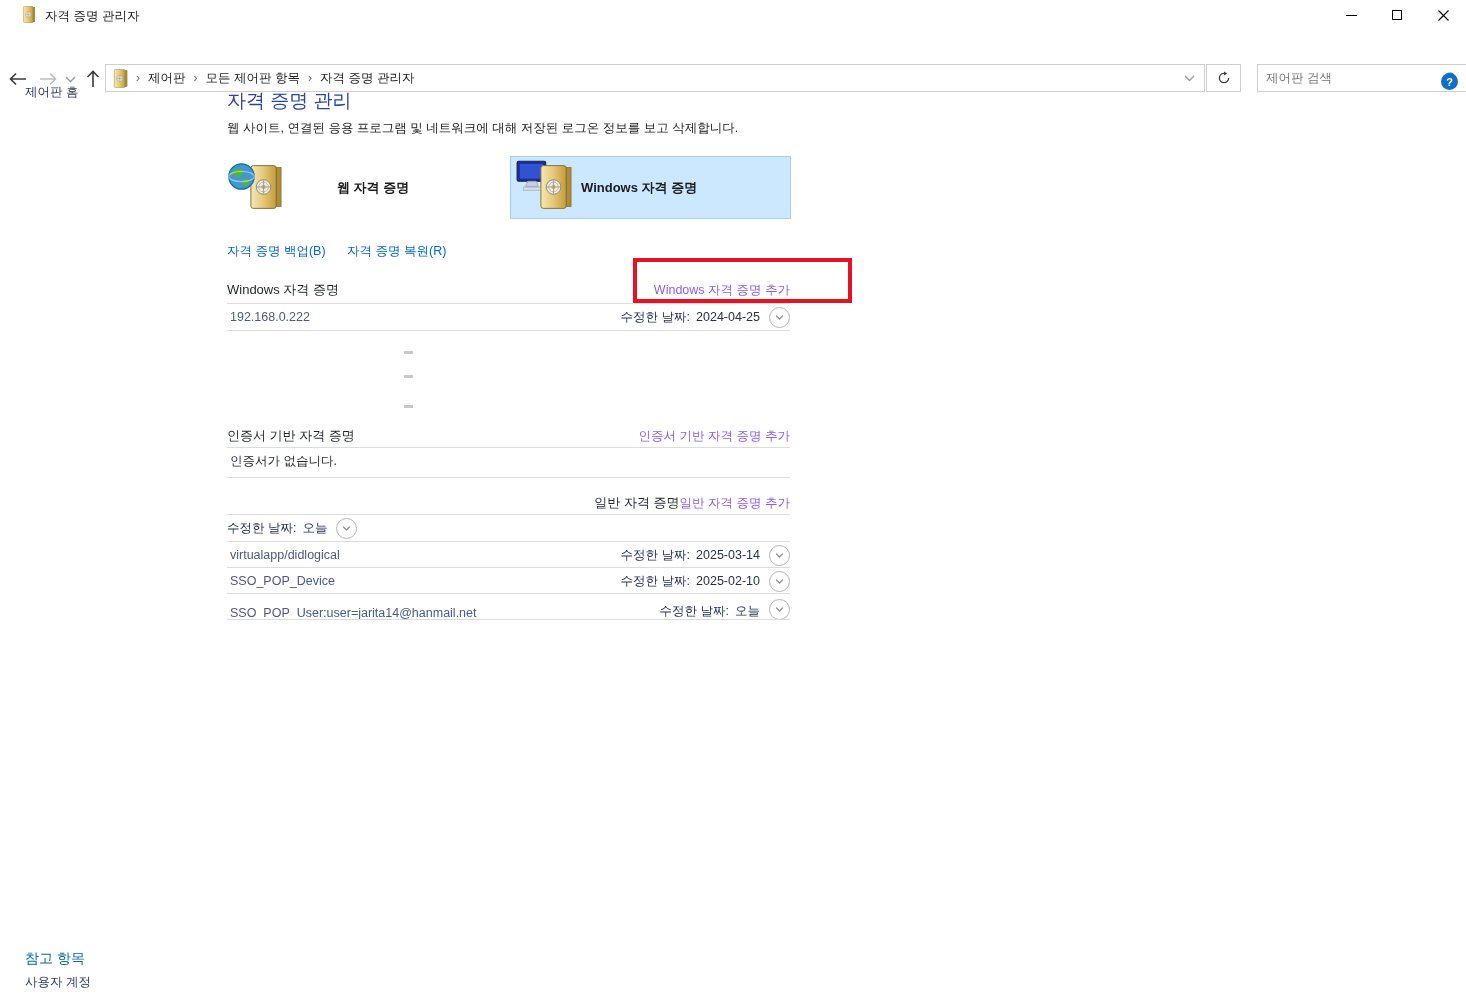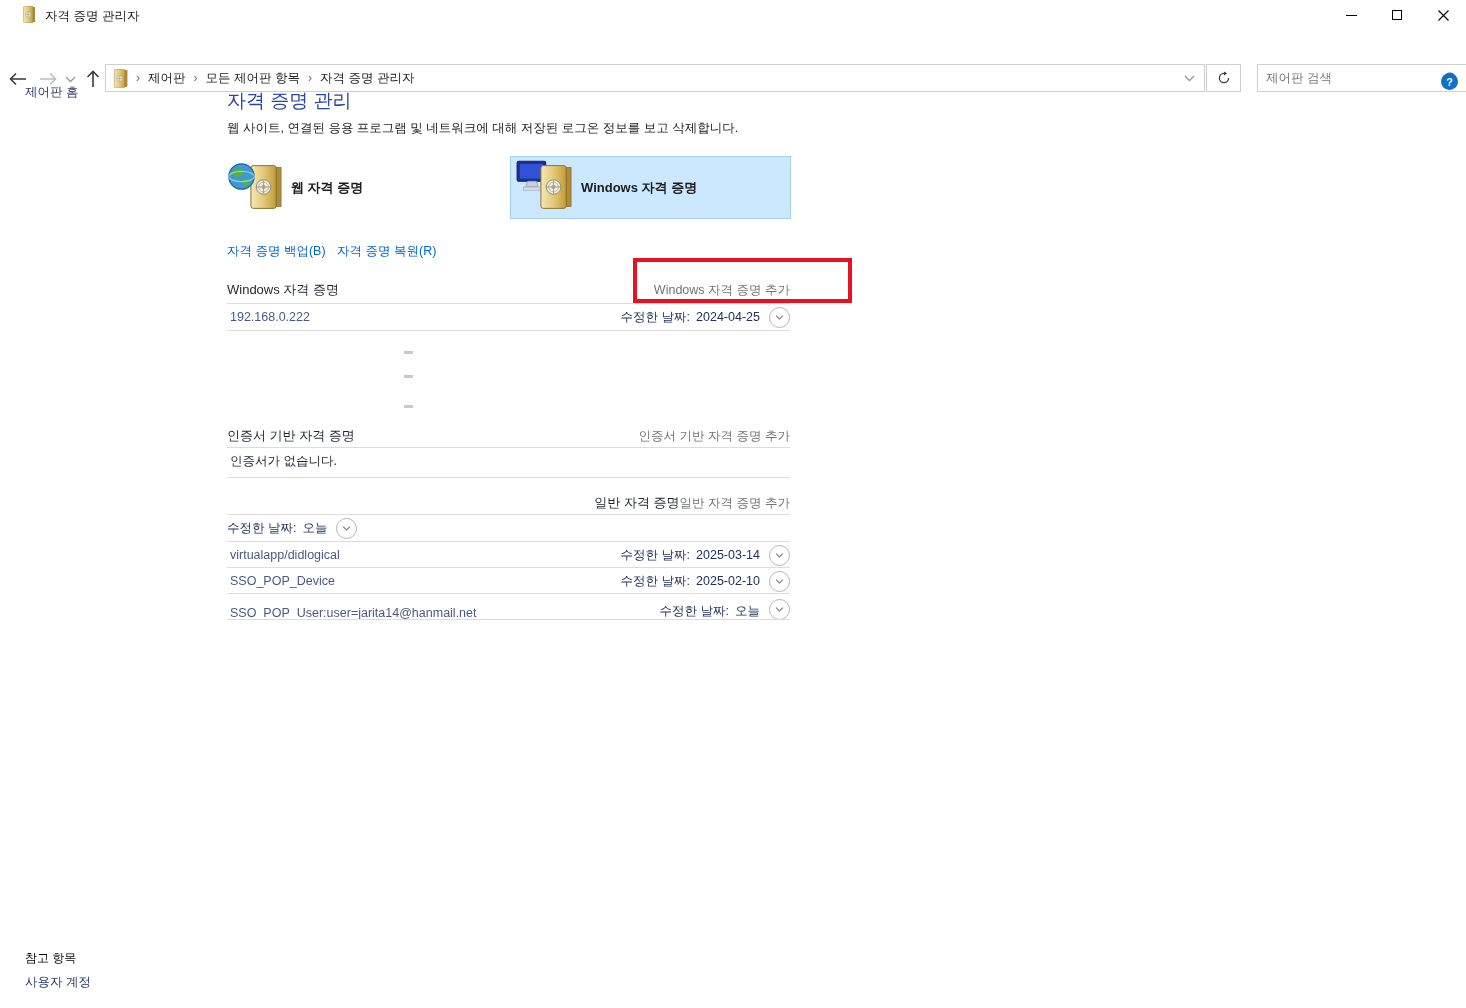--- a/index.html
+++ b/index.html
@@ -32,44 +32,44 @@
     font-family:inherit; color:#333; }
   .searchbox input::placeholder { color:#767676; }
   .search-glass { flex:0 0 auto; margin-right:9px; }
 
   .help-badge { position:absolute; left:1441px; top:73px; width:17px; height:17px; border-radius:50%;
     background:#1070c9; color:#fff; font-size:11px; font-weight:bold; display:flex; align-items:center;
     justify-content:center; }
 
   
   .cp-home { position:absolute; left:25px; top:84px; font-size:12.5px; color:#2b3a66; cursor:pointer; }
-  .see-also-title { position:absolute; left:25px; top:950px; font-size:12px; color:#000000; }
+  .see-also-title { position:absolute; left:25px; top:950px; font-size:14px; color:#0369a1; }
   .see-also-link { position:absolute; left:25px; top:974px; font-size:12.5px; color:#2b3a66; cursor:pointer; }
 
   
   .page-title { position:absolute; left:227px; top:88px; font-size:19px; color:#2b45a5; }
   .page-sub { position:absolute; left:227px; top:120px; font-size:12.5px; color:#1b1b1b; }
 
   .cat-btn { position:absolute; top:156px; height:63px; display:flex; align-items:center; }
-  .cat-web { left:227px; width:276px; }
+  .cat-web { left:227px; width:276px;gap:46px; }
   .cat-win { left:510px; width:281px; background:#cce8ff; border:1px solid #a6d0ef; padding-left:6px; }
   .cat-icon { position:relative; width:58px; height:58px; flex:0 0 auto; }
   .cat-label { font-size:13px; font-weight:bold; color:#1b1b1b; margin-left:6px; }
   .safe-lg { position:absolute; right:2px; top:3px; width:35px; height:50px; z-index:1; }
   .globe { position:absolute; left:0px; top:3px; width:29px; height:29px; z-index:2; }
   .monitor { position:absolute; left:-2px; top:1px; width:36px; height:32px; z-index:0; }
 
   .backup-row { position:absolute; left:227px; top:243px; font-size:12.5px; }
   .link { color:#0066cc; cursor:pointer; text-decoration:none; }
-  .backup-row .link + .link { margin-left:8px; }
+  .backup-row .link + .link { margin-left:18px; }
 
   .sec-head { position:absolute; left:227px; width:563px; display:flex; justify-content:space-between;
     align-items:baseline; }
   .sec-title { font-size:13px; color:#1f2430; }
-  .add-link { font-size:12.5px; color:#737373; cursor:pointer; }
+  .add-link { font-size:12.5px; color:#8b5cf6; cursor:pointer; }
 
   .hr { position:absolute; left:227px; width:563px; height:1px; background:#dcdcdc; }
 
   .cred-row { position:absolute; left:227px; width:563px; height:26px; display:flex; align-items:center; }
   .cred-name { font-size:12.5px; color:#4a5a80; padding-left:3px; flex:1; white-space:nowrap; }
   .cred-date { font-size:12.5px; color:#22305a; white-space:nowrap; }
   .cred-date .dval { margin-left:6px; }
   .expander { margin-left:9px; width:21px; height:21px; border-radius:50%; border:1px solid #b5b5b5;
     background:#fff; display:flex; align-items:center; justify-content:center; cursor:pointer; flex:0 0 auto; }
 

